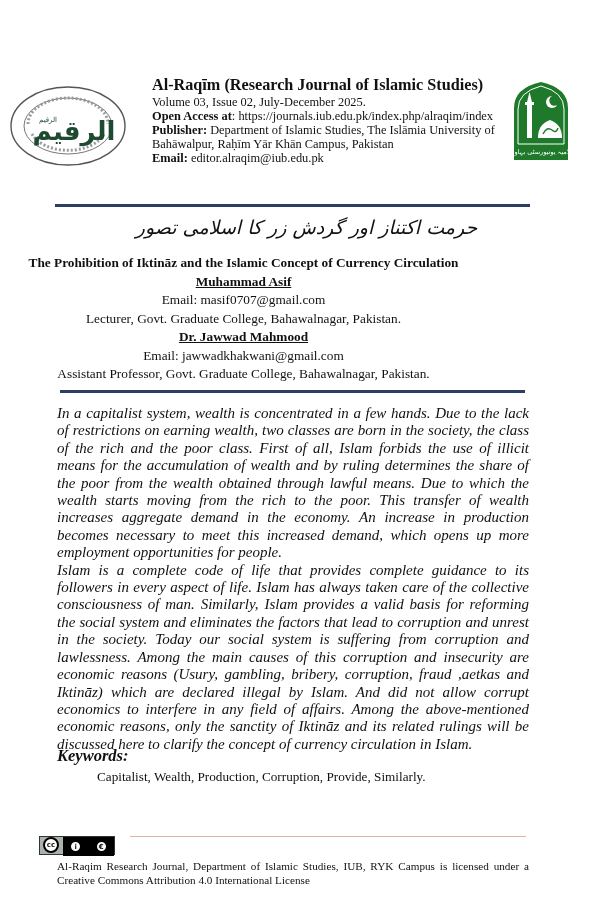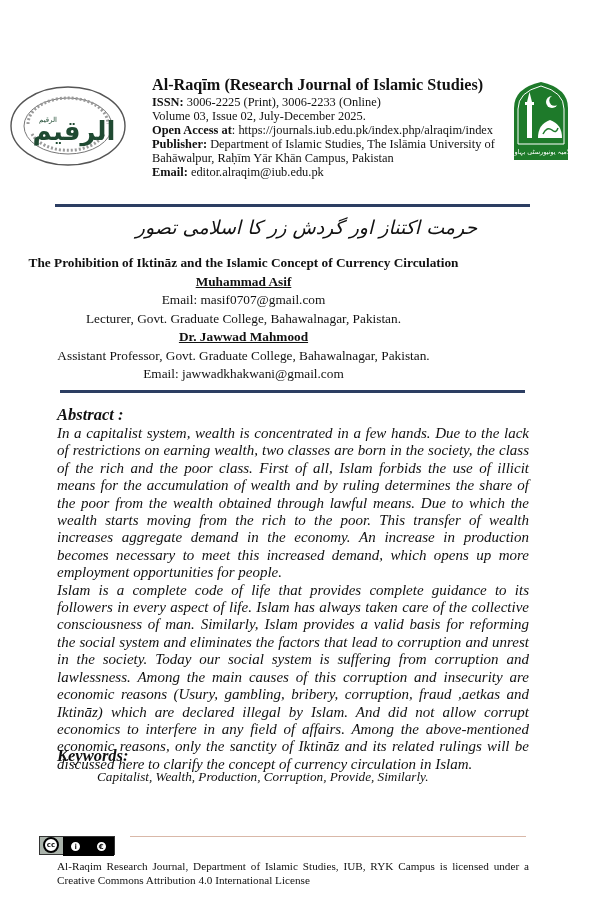--- a/index.html
+++ b/index.html
@@ -23,21 +23,21 @@
 
   .center-block { position: absolute; left: 0; top: 254px; width: 487px; text-align: center; font-size: 13.3px; line-height: 18.5px; }
   .center-block .title-en { font-weight: bold; }
   .center-block .author { font-weight: bold; text-decoration: underline; }
 
   .abstract { position: absolute; left: 57px; top: 405px; width: 472px; }
   .section-heading { font-size: 16.5px; font-weight: bold; font-style: italic; line-height: 20px; }
   .abstract-para { font-size: 15px; font-style: italic; line-height: 17.4px; text-align: justify; }
 
   .keywords { position: absolute; left: 57px; top: 746px; width: 472px; }
-  .keywords-list { font-size: 13.2px; font-style: italic; line-height: 18px; padding-left: 40px; margin-top: 2px; }
+  .keywords-list { font-size: 13.2px; line-height: 18px; padding-left: 40px; margin-top: 2px; }
 
   .footer-rule { position: absolute; left: 130px; top: 836px; width: 396px; height: 1px; background: #d9b8a8; }
   .cc-badge { position: absolute; left: 39px; top: 836px; width: 76px; height: 19px; background: #aab3ab; border: 1px solid #333; display: flex; align-items: flex-start; }
   .cc-circle { width: 16px; height: 16px; border-radius: 50%; background: #fff; border: 2px solid #000; display: flex; align-items: center; justify-content: center;
     font-family: "DejaVu Sans", sans-serif; font-size: 7px; font-weight: bold; margin-left: 3px; }
   .cc-sub { background: #000; height: 19px; flex: 1; margin-left: 4px; display: flex; align-items: center; justify-content: space-around; }
   .cc-sub .cc-circle { width: 13px; height: 13px; margin: 0; font-size: 7px; }
   .license { position: absolute; left: 57px; top: 860px; width: 472px; font-size: 11.2px; line-height: 13.5px; text-align: justify; }
 </style>
 </head>
@@ -49,21 +49,20 @@
     <ellipse cx="60" cy="42" rx="44" ry="28" fill="#fff" stroke="#777" stroke-width="1"></ellipse>
     <path d="M20 40 A40 26 0 0 1 100 40" fill="none" stroke="#9a9a9a" stroke-width="3" stroke-dasharray="2 2"></path>
     <path d="M24 50 A38 24 0 0 0 96 50" fill="none" stroke="#9a9a9a" stroke-width="3" stroke-dasharray="2 2"></path>
     <text x="66" y="56" text-anchor="middle" font-family="DejaVu Sans, sans-serif" font-size="26" font-weight="bold" fill="#1f4a32">الرقیم</text>
     <text x="40" y="38" text-anchor="middle" font-family="DejaVu Sans, sans-serif" font-size="7" fill="#1f4a32">الرقیم</text>
   </svg>
 </div>
 
 <div class="journal-block">
   <div class="journal-title">Al-Raqīm (Research Journal of Islamic Studies)</div>
-  <div class="journal-line"><b>ISSN:</b><span> 3006-2225 (Print), 3006-2233 (Online)</span></div>
   <div class="journal-line">Volume 03, Issue 02, July-December 2025.</div>
   <div class="journal-line"><b>Open Access at</b><span>: https://journals.iub.edu.pk/index.php/alraqim/index</span></div>
   <div class="journal-line"><b>Publisher:</b><span> Department of Islamic Studies, The Islāmia University of</span></div>
   <div class="journal-line">Bahāwalpur, Raḥīm Yār Khān Campus, Pakistan</div>
   <div class="journal-line"><b>Email:</b><span> editor.alraqim@iub.edu.pk</span></div>
 </div>
 
 <div class="logo-right">
   <svg width="58" height="82" viewBox="0 0 58 82">
     <path d="M2 80 L2 28 Q2 8 29 2 Q56 8 56 28 L56 80 Z" fill="#1e7a2a"></path>
@@ -83,28 +82,27 @@
 <div class="rule rule-top"></div>
 
 <div class="urdu-title">حرمت اکتناز اور گردش زر کا اسلامی تصور</div>
 
 <div class="center-block">
   <div class="title-en">The Prohibition of Iktināz and the Islamic Concept of Currency Circulation</div>
   <div class="author">Muhammad Asif</div>
   <div>Email: masif0707@gmail.com</div>
   <div>Lecturer, Govt. Graduate College, Bahawalnagar, Pakistan.</div>
   <div class="author">Dr. Jawwad Mahmood</div>
+  <div>Email: jawwadkhakwani@gmail.com</div>
   <div>Assistant Professor, Govt. Graduate College, Bahawalnagar, Pakistan.</div>
-  <div>Email: jawwadkhakwani@gmail.com</div>
 </div>
 
 <div class="rule rule-mid"></div>
 
 <div class="abstract">
-  <div class="section-heading">Abstract :</div>
   <p class="abstract-para">In a capitalist system, wealth is concentrated in a few hands. Due to the lack of restrictions on earning wealth, two classes are born in the society, the class of the rich and the poor class. First of all, Islam forbids the use of illicit means for the accumulation of wealth and by ruling determines the share of the poor from the wealth obtained through lawful means. Due to which the wealth starts moving from the rich to the poor. This transfer of wealth increases aggregate demand in the economy. An increase in production becomes necessary to meet this increased demand, which opens up more employment opportunities for people.</p>
   <p class="abstract-para">Islam is a complete code of life that provides complete guidance to its followers in every aspect of life. Islam has always taken care of the collective consciousness of man. Similarly, Islam provides a valid basis for reforming the social system and eliminates the factors that lead to corruption and unrest in the society. Today our social system is suffering from corruption and lawlessness. Among the main causes of this corruption and insecurity are economic reasons (Usury, gambling, bribery, corruption, fraud ,aetkas and Iktināz) which are declared illegal by Islam. And did not allow corrupt economics to interfere in any field of affairs. Among the above-mentioned economic reasons, only the sanctity of Iktināz and its related rulings will be discussed here to clarify the concept of currency circulation in Islam.</p>
 </div>
 
 <div class="keywords">
   <div class="section-heading">Keywords:</div>
   <div class="keywords-list">Capitalist, Wealth, Production, Corruption, Provide, Similarly.</div>
 </div>
 
 <div class="footer-rule"></div>

